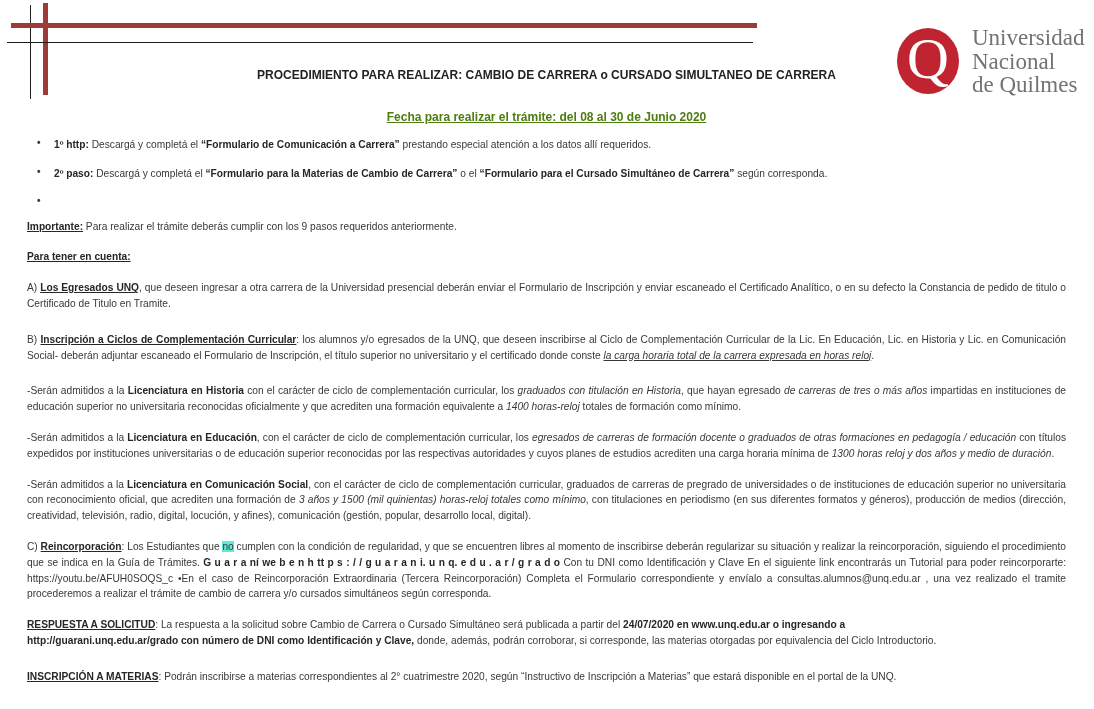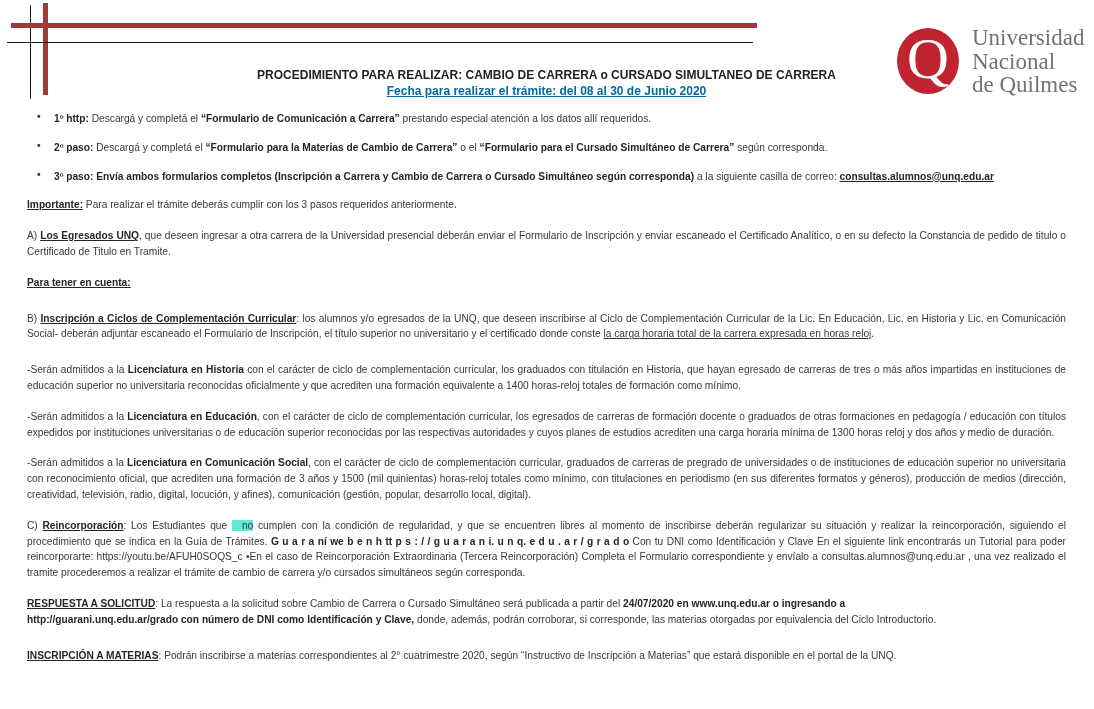--- a/index.html
+++ b/index.html
@@ -27,35 +27,35 @@
     font-size:58px;line-height:58px;padding-bottom:4px;box-sizing:border-box;
   }
   .logo-text{
     margin-left:13px;
     font-family:"Liberation Serif","DejaVu Serif",serif;
     font-size:23px;line-height:23.5px;color:#737373;
   }
   
   .content{position:relative;padding:0 28px 0 27px;}
   .title{margin-top:68px;text-align:center;font-size:12px;font-weight:bold;color:#222;}
-  .subtitle{margin-top:2px;text-align:center;font-size:12px;font-weight:bold;text-decoration:underline;color:#0369a1;}
+  .subtitle{margin-top:28px;text-align:center;font-size:12px;font-weight:bold;text-decoration:underline;color:#4d7c0f;}
   .intro{margin-top:20px;padding-left:8px;font-size:10.2px;}
   .bullets{margin-top:13px;}
   .bullet-row{display:flex;margin-bottom:13px;}
   .bullet-dot{width:27px;padding-left:10px;box-sizing:border-box;font-size:10.2px;font-weight:bold;}
   .bullet-body{flex:1;font-size:10.2px;line-height:15.8px;}
   .step3-line2{margin-left:48px;}
   .para{font-size:10.2px;line-height:15.8px;margin-top:11px;}
   .just{text-align:justify;}
   .gap-lg{margin-top:15px;}
   .gap-xl{margin-top:20px;}
   .b{font-weight:bold;color:#262626;}
-  .i{}
+  .i{font-style:italic;}
   .u{text-decoration:underline;}
-  .hl{background:#5eead4;padding-left:10px;}
+  .hl{background:#5eead4;}
 </style>
 </head>
 <body>
 
 <div class="page">
 
   <div class="deco v-black"></div>
   <div class="deco v-red"></div>
   <div class="deco h-red"></div>
   <div class="deco h-black"></div>
@@ -79,29 +79,28 @@
         <span class="bullet-dot">•</span>
         <div class="bullet-body"><span class="b">1º http:</span><span>  Descargá y completá el </span><span class="b">“Formulario de Comunicación a Carrera”</span><span> prestando especial atención a los datos allí requeridos.</span></div>
       </div>
       <div class="bullet-row">
         <span class="bullet-dot">•</span>
         <div class="bullet-body"><span class="b">2º paso:</span><span> Descargá y completá el </span><span class="b">“Formulario para la Materias de Cambio de Carrera”</span><span> o el </span><span class="b">“Formulario para el Cursado Simultáneo de Carrera”</span><span>  según corresponda.</span></div>
       </div>
       <div class="bullet-row">
         <span class="bullet-dot">•</span>
         <div class="bullet-body">
-          <div><span class="b">3º paso: Envía ambos formularios completos (Inscripción a Carrera y Cambio de Carrera o Cursado Simultáneo según corresponda)</span><span> a la siguiente casilla de correo: </span><span class="b u">consultas.alumnos@unq.edu.ar</span></div>
         </div>
       </div>
     </div>
 
-    <div class="para"><span class="b u">Importante:</span><span> Para realizar el trámite deberás cumplir con los 3 pasos requeridos anteriormente.</span></div>
+    <div class="para"><span class="b u">Importante:</span><span> Para realizar el trámite deberás cumplir con los 9 pasos requeridos anteriormente.</span></div>
+    <div class="para gap-lg"><span class="b u">Para tener en cuenta:</span></div>
+
     <div class="para just gap-lg"><span>A) </span><span class="b u">Los Egresados UNQ</span><span>, que deseen ingresar a otra carrera de la Universidad presencial deberán enviar el Formulario de Inscripción y enviar escaneado  el Certificado Analítico, o en su defecto la Constancia de pedido de titulo o Certificado de Titulo en Tramite.</span></div>
-
-    <div class="para gap-lg"><span class="b u">Para tener en cuenta:</span></div>
     <div class="para just gap-xl"><span>B) </span><span class="b u">Inscripción a Ciclos de Complementación Curricular</span><span>: los alumnos y/o egresados de la UNQ, que deseen inscribirse al Ciclo de Complementación Curricular de la Lic. En Educación, Lic. en Historia y  Lic. en Comunicación Social- deberán adjuntar escaneado el Formulario de Inscripción, el título superior no universitario y el certificado donde conste </span><span class="i u">la carga horaria total de la carrera expresada en horas reloj</span><span>.</span></div>
 
     <div class="para just gap-xl"><span>-Serán admitidos a la </span><span class="b">Licenciatura en Historia</span><span> con el carácter de ciclo de complementación curricular, los </span><span class="i">graduados con titulación en Historia</span><span>, que hayan egresado </span><span class="i">de carreras de tres o más años</span><span> impartidas en instituciones de educación superior no universitaria reconocidas oficialmente y que acrediten una formación equivalente a </span><span class="i">1400 horas-reloj</span><span> totales de formación como mínimo.</span></div>
     <div class="para just gap-lg"><span>-Serán admitidos a la </span><span class="b">Licenciatura en Educación</span><span>, con el carácter de ciclo de complementación curricular,  los </span><span class="i">egresados de carreras de formación docente o graduados de otras formaciones en pedagogía / educación</span><span> con títulos expedidos por instituciones universitarias o de educación superior reconocidas por las respectivas autoridades y cuyos planes de estudios acrediten una carga horaria mínima de </span><span class="i">1300 horas reloj y dos años y medio de duración</span><span>.</span></div>
     <div class="para just gap-lg"><span>-Serán admitidos a la </span><span class="b">Licenciatura en Comunicación Social</span><span>, con el carácter de ciclo de complementación curricular, graduados de carreras de pregrado de universidades o de instituciones de educación superior no universitaria con reconocimiento oficial, que acrediten una formación de </span><span class="i">3 años y 1500 (mil quinientas) horas-reloj totales como mínimo</span><span>, con titulaciones en periodismo (en sus diferentes formatos y géneros), producción de medios (dirección, creatividad, televisión, radio, digital, locución, y afines), comunicación (gestión, popular, desarrollo local, digital).</span></div>
 
     <div class="para just gap-lg"><span>C) </span><span class="b u">Reincorporación</span><span>: Los Estudiantes que </span><span class="hl">no</span><span> cumplen con la condición de regularidad, y que se encuentren libres al momento de inscribirse deberán regularizar su situación y realizar la reincorporación, siguiendo el procedimiento que se indica en la Guía de Trámites. </span><span class="b">G u a r a ní  we b  e n  h tt p s : / / g u a r a n i. u n q. e d u . a r / g r a d o </span><span>Con tu DNI como Identificación y Clave En el siguiente link encontrarás un Tutorial para poder reincorporarte: </span><span>https://youtu.be/AFUH0SOQS_c</span><span>  •En el caso de Reincorporación Extraordinaria (Tercera Reincorporación) Completa el Formulario correspondiente y envíalo a </span><span>consultas.alumnos@unq.edu.ar</span><span> , una vez realizado el tramite procederemos a realizar el trámite de cambio de carrera y/o cursados simultáneos según corresponda.</span></div>
 
     <div class="para gap-lg"><span class="b u">RESPUESTA A SOLICITUD</span><span>: La respuesta a la solicitud  sobre Cambio de Carrera  o Cursado Simultáneo será publicada a partir del </span><span class="b">24/07/2020 en </span><span class="b">www.unq.edu.ar o ingresando a</span><br><span class="b">http://guarani.unq.edu.ar/grado con número de DNI como Identificación y Clave,</span><span> donde, además, podrán corroborar, si corresponde, las materias otorgadas por equivalencia del Ciclo Introductorio.</span></div>
 

